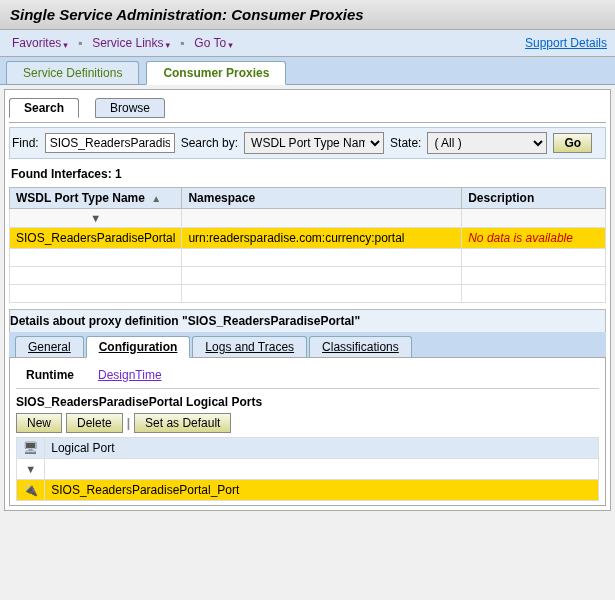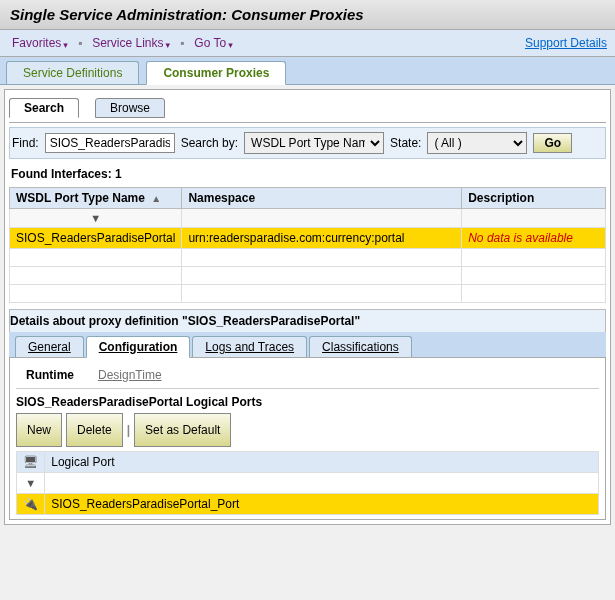--- a/index.html
+++ b/index.html
@@ -127,21 +127,21 @@
       border: 1px solid #888;
       padding: 2px 2px;
       font-size: 12px;
       width: 140px;
     }
 
     .state-select {
       border: 1px solid #888;
       padding: 2px 2px;
       font-size: 12px;
-      width: 100px;
+      width: 120px;
     }
 
     .go-btn {
       background: linear-gradient(to bottom, #f8f8e8, #d8d890);
       border: 1px solid #888;
       padding: 2px 10px;
       cursor: pointer;
       font-size: 12px;
       font-weight: bold;
     }
@@ -244,21 +244,21 @@
       padding: 4px 0;
       border-bottom: 1px solid #ccc;
       margin-bottom: 4px;
       align-items: center;
     }
 
     .runtime-tab {
       padding: 2px 10px;
       cursor: pointer;
       font-size: 12px;
-      color: #737373;
+      color: #6d28d9;
       text-decoration: underline;
     }
 
     .runtime-tab.active {
       color: #000;
       text-decoration: none;
       font-weight: bold;
     }
 
     .logical-ports-title {
@@ -270,21 +270,21 @@
     .action-buttons {
       display: flex;
       align-items: center;
       gap: 4px;
       margin-bottom: 4px;
     }
 
     .action-btn {
       background: linear-gradient(to bottom, #f8f8e8, #d8d890);
       border: 1px solid #888;
-      padding: 9px 10px;
+      padding: 2px 10px;
       cursor: pointer;
       font-size: 12px;
     }
 
     .btn-separator {
       color: #888;
       font-weight: bold;
     }
 
     .ports-table {

